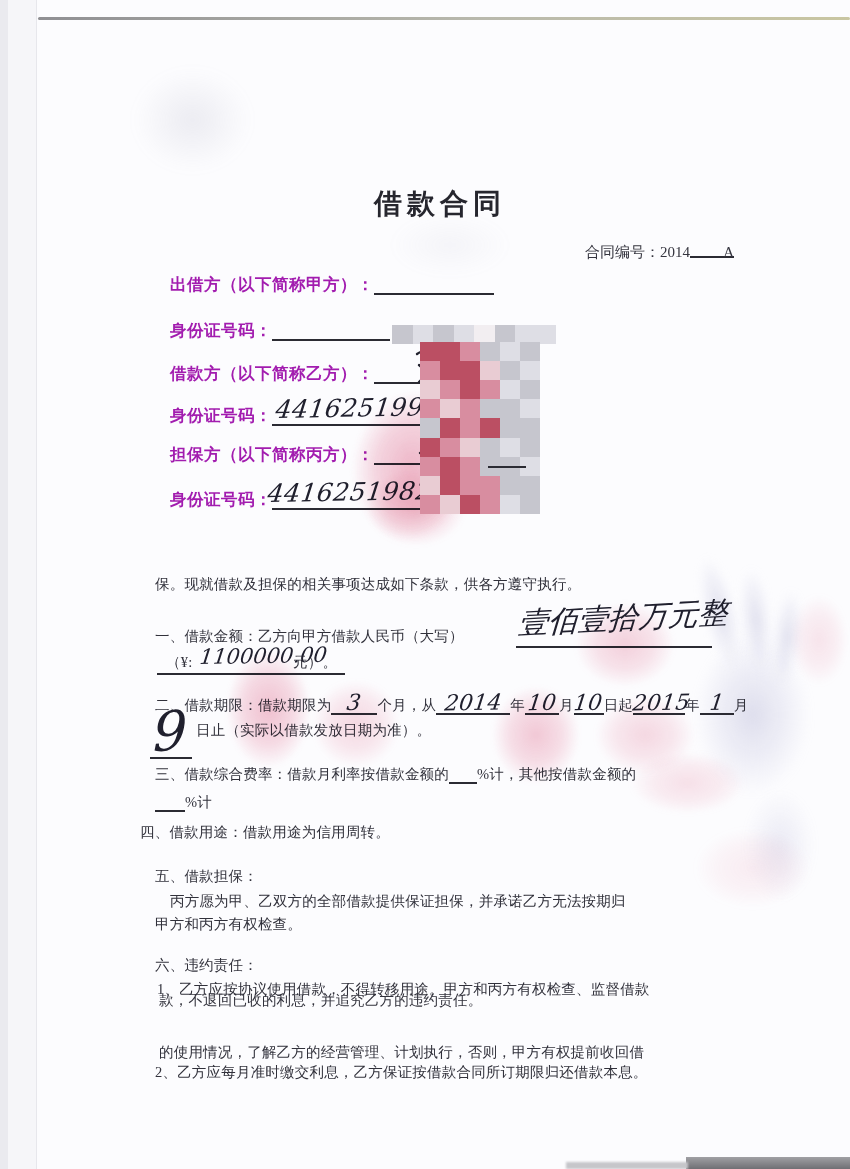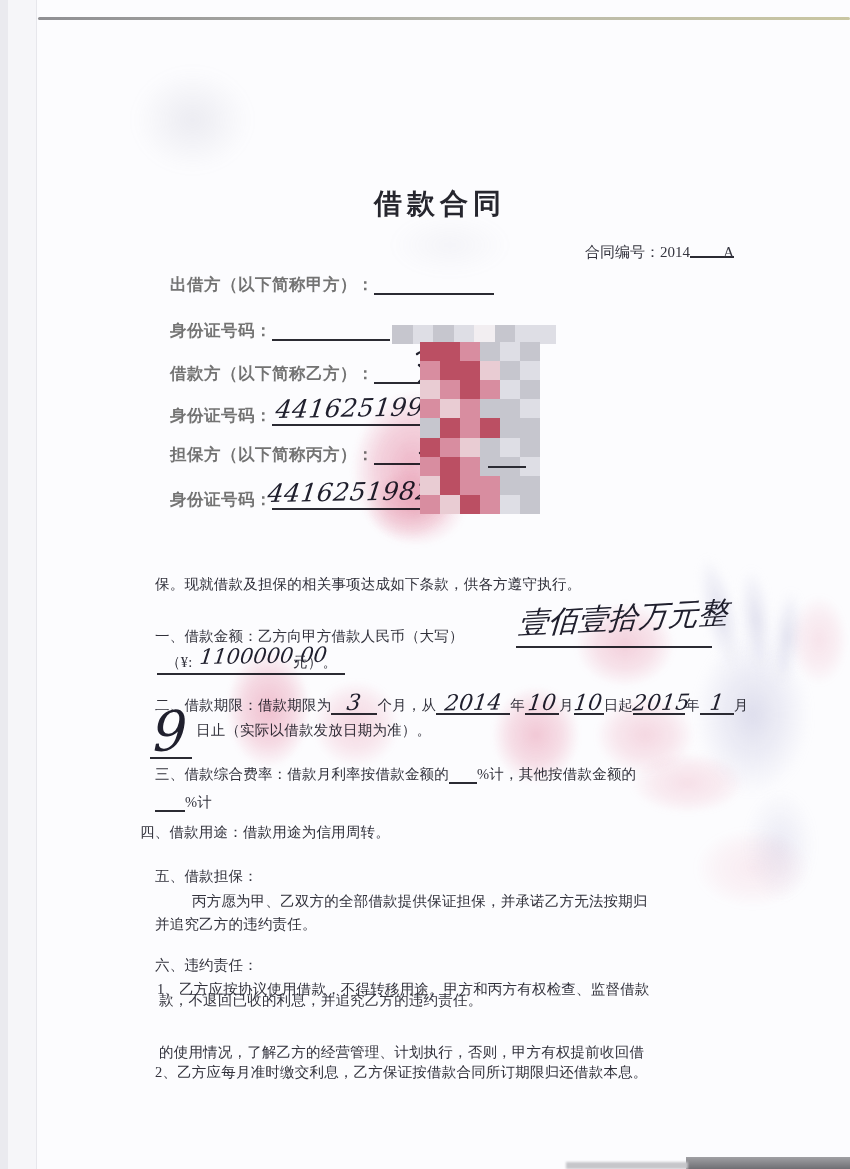--- a/index.html
+++ b/index.html
@@ -18,21 +18,21 @@
     background:linear-gradient(#a0a0a4,#6f6f74);z-index:1;filter:blur(.5px);}
   .bottom-bar2{position:absolute;left:566px;top:1162px;width:122px;height:7px;background:#c6c6ca;z-index:1;filter:blur(1px);}
   .smudge{position:absolute;border-radius:50%;filter:blur(7px);z-index:1;
     background:radial-gradient(closest-side,rgba(150,150,175,.16),rgba(150,150,175,0));}
 
   
   .line{position:absolute;white-space:nowrap;z-index:3;line-height:24px;}
   .title{font-size:28px;font-weight:700;letter-spacing:5px;color:#26262e;text-align:center;line-height:40px;}
   .small{font-size:15px;}
   .flabel{font-family:"Liberation Sans","DejaVu Sans",sans-serif;font-weight:700;
-    font-size:16.5px;letter-spacing:.5px;color:#737373;}
+    font-size:16.5px;letter-spacing:.5px;color:#a21caf;}
   .body{font-size:14.5px;letter-spacing:.2px;color:#31313b;}
 
   .fill{display:inline-block;border-bottom:2px solid #2b2b33;height:20px;
     vertical-align:baseline;margin-bottom:-5px;position:relative;}
   .dash{position:absolute;border-top:2px solid #2b2b33;z-index:7;}
 
   
   .hw{font-family:"DejaVu Serif",serif;font-style:italic;color:#20202e;
     display:inline-block;transform:skewX(-8deg) rotate(-1deg);z-index:4;}
   .hw-id{font-size:25px;letter-spacing:.5px;position:absolute;left:4px;top:-8px;}
@@ -194,22 +194,22 @@
   <div class="line body" style="left:155px;top:762px;">
     <span>三、借款综合费率：借款月利率按借款金额的</span><span class="fill" style="width:28px;"></span><span>%计，其他按借款金额的</span>
   </div>
   <div class="line body" style="left:155px;top:790px;">
     <span class="fill" style="width:30px;"></span><span>%计</span>
   </div>
 
   <div class="line body" style="left:140px;top:820px;">四、借款用途：借款用途为信用周转。</div>
 
   <div class="line body" style="left:155px;top:864px;">五、借款担保：</div>
-  <div class="line body" style="left:192px;top:889px;">丙方愿为甲、乙双方的全部借款提供保证担保，并承诺乙方无法按期归</div>
-  <div class="line body" style="left:155px;top:912px;">并追究乙方的违约责任。</div>
+  <div class="line body" style="left:170px;top:889px;">丙方愿为甲、乙双方的全部借款提供保证担保，并承诺乙方无法按期归</div>
+  <div class="line body" style="left:155px;top:912px;">甲方和丙方有权检查。</div>
 
   <div class="line body" style="left:155px;top:953px;">六、违约责任：</div>
   <div class="line body" style="left:157px;top:977px;">1、乙方应按协议使用借款，不得转移用途。甲方和丙方有权检查、监督借款</div>
   <div class="line body" style="left:159px;top:1000px;margin-top:40px;">的使用情况，了解乙方的经营管理、计划执行，否则，甲方有权提前收回借</div>
   <div class="line body" style="left:159px;top:988px;">款，不退回已收的利息，并追究乙方的违约责任。</div>
   <div class="line body" style="left:155px;top:1060px;">2、乙方应每月准时缴交利息，乙方保证按借款合同所订期限归还借款本息。</div>
 
   <div class="fp" style="left:352px;top:390px;width:118px;height:150px;transform:rotate(10deg);opacity:.85;"></div>
   <div class="fp" style="left:366px;top:468px;width:100px;height:78px;opacity:.6;"></div>
   <div class="fp" style="left:575px;top:602px;width:100px;height:85px;opacity:.55;"></div>

